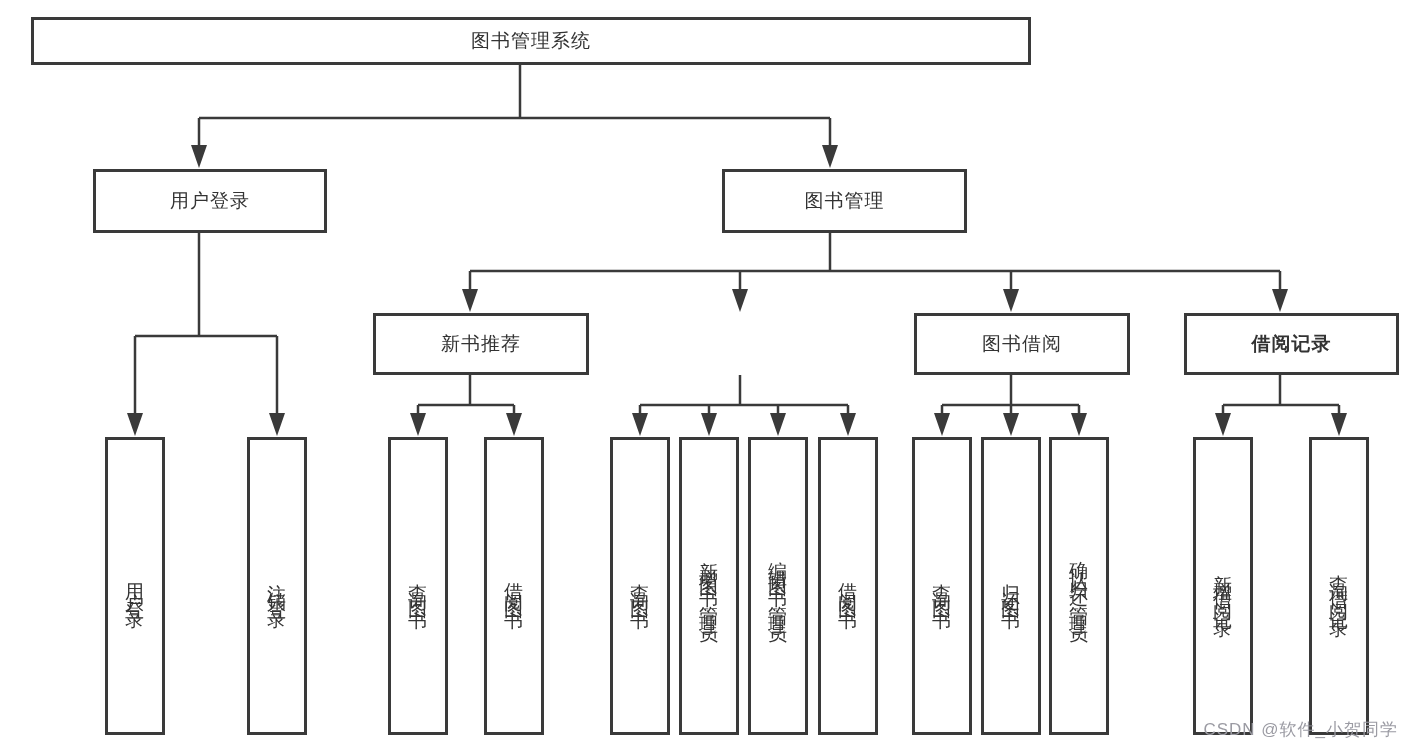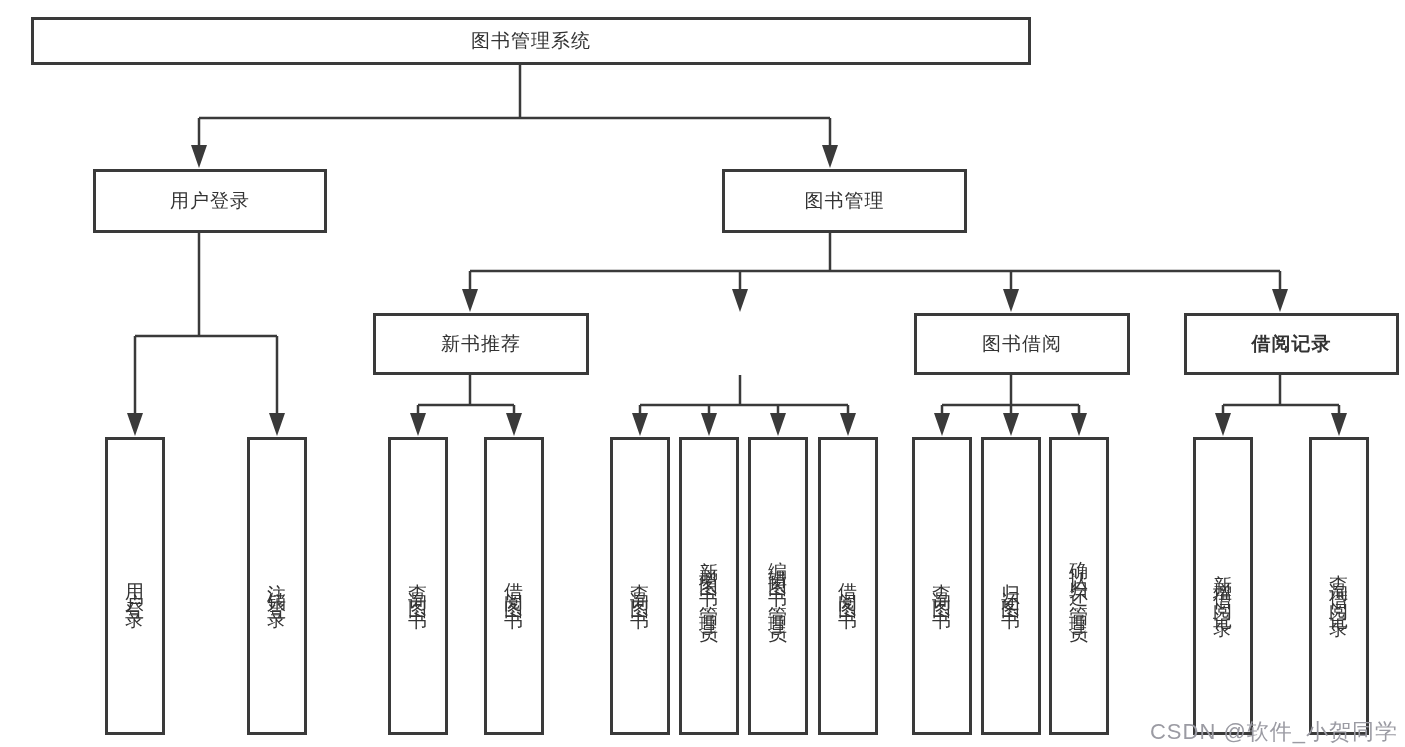--- a/index.html
+++ b/index.html
@@ -46,22 +46,22 @@
     text-orientation: mixed;
     font-size: 19px;
     letter-spacing: 9px;
     line-height: 1;
     color: #333333;
     white-space: nowrap;
   }
   #watermark {
     position: absolute;
     right: 7px;
-    bottom: 0;
-    font-size: 22px;
+    bottom: 6px;
+    font-size: 17px;
     letter-spacing: 1px;
     color: #9b9ba3;
     z-index: 3;
     white-space: nowrap;
   }
 </style>
 </head>
 <body>
 
 <div id="canvas">

